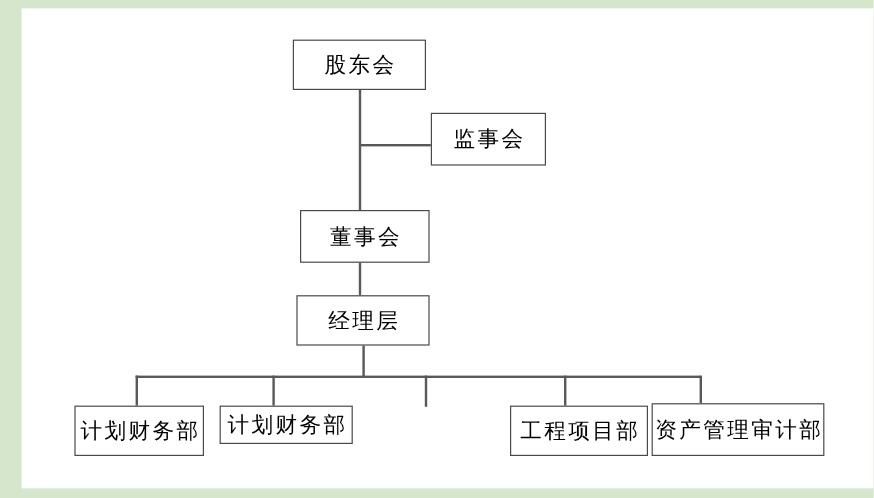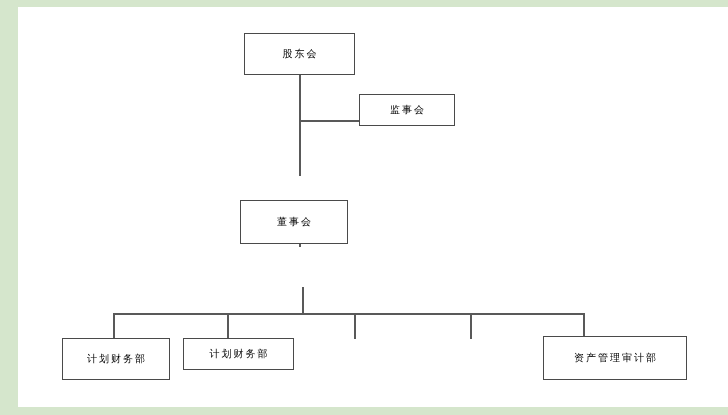--- a/index.html
+++ b/index.html
@@ -23,37 +23,37 @@
     background: #ffffff;
   }
   .node {
     position: absolute;
     box-sizing: border-box;
     background: #ffffff;
     border: 1.5px solid #4a4a4a;
     display: flex;
     align-items: center;
     justify-content: center;
-    font-size: 10px;
+    font-size: 18px;
     letter-spacing: 2px;
     text-indent: 2px;
     color: #000000;
     white-space: nowrap;
   }
   .line {
     position: absolute;
     background: #595959;
   }
   .vline { width: 1.5px; }
   .hline { height: 1.5px; }
 
   
   #node-shareholders   { left: 244px; top: 33px;  width: 111px; height: 42px; }
-  #node-supervisory    { left: 359px; top: 94px;  width: 96px;  height: 32px; }
-  #node-board          { left: 240px; top: 175px; width: 108px; height: 44px; margin-top: 25px; }
+  #node-supervisory    { left: 359px; top: 94px;  width: 96px;  height: 44px; }
+  #node-board          { left: 250px; top: 175px; width: 108px; height: 44px; }
   #node-management     { left: 247px; top: 246px; width: 111px; height: 42px; }
   #node-dept-general   { left: 62px;  top: 338px; width: 108px; height: 42px; }
   #node-dept-finance   { left: 183px; top: 338px; width: 111px; height: 32px; }
   #node-dept-invest    { left: 303px; top: 338px; width: 110px; height: 42px; }
   #node-dept-project   { left: 425px; top: 338px; width: 115px; height: 42px; }
   #node-dept-audit     { left: 543px; top: 336px; width: 144px; height: 44px; }
 
   
   #line-trunk-top      { left: 299px; top: 74px;  height: 102px; }
   #line-branch-superv  { left: 300px; top: 120px; width: 60px; }
@@ -79,16 +79,18 @@
   <div class="line hline" id="line-bus"></div>
   <div class="line vline" id="line-drop-general"></div>
   <div class="line vline" id="line-drop-finance"></div>
   <div class="line vline" id="line-drop-invest"></div>
   <div class="line vline" id="line-drop-project"></div>
   <div class="line vline" id="line-drop-audit"></div>
 
   <div class="node" id="node-shareholders">股东会</div>
   <div class="node" id="node-supervisory">监事会</div>
   <div class="node" id="node-board">董事会</div>
+  <div class="node" id="node-management">经理层</div>
   <div class="node" id="node-dept-general">计划财务部</div>
   <div class="node" id="node-dept-finance">计划财务部</div>
+  <div class="node" id="node-dept-project">工程项目部</div>
   <div class="node" id="node-dept-audit">资产管理审计部</div>
 </div>
 
 </body></html>

